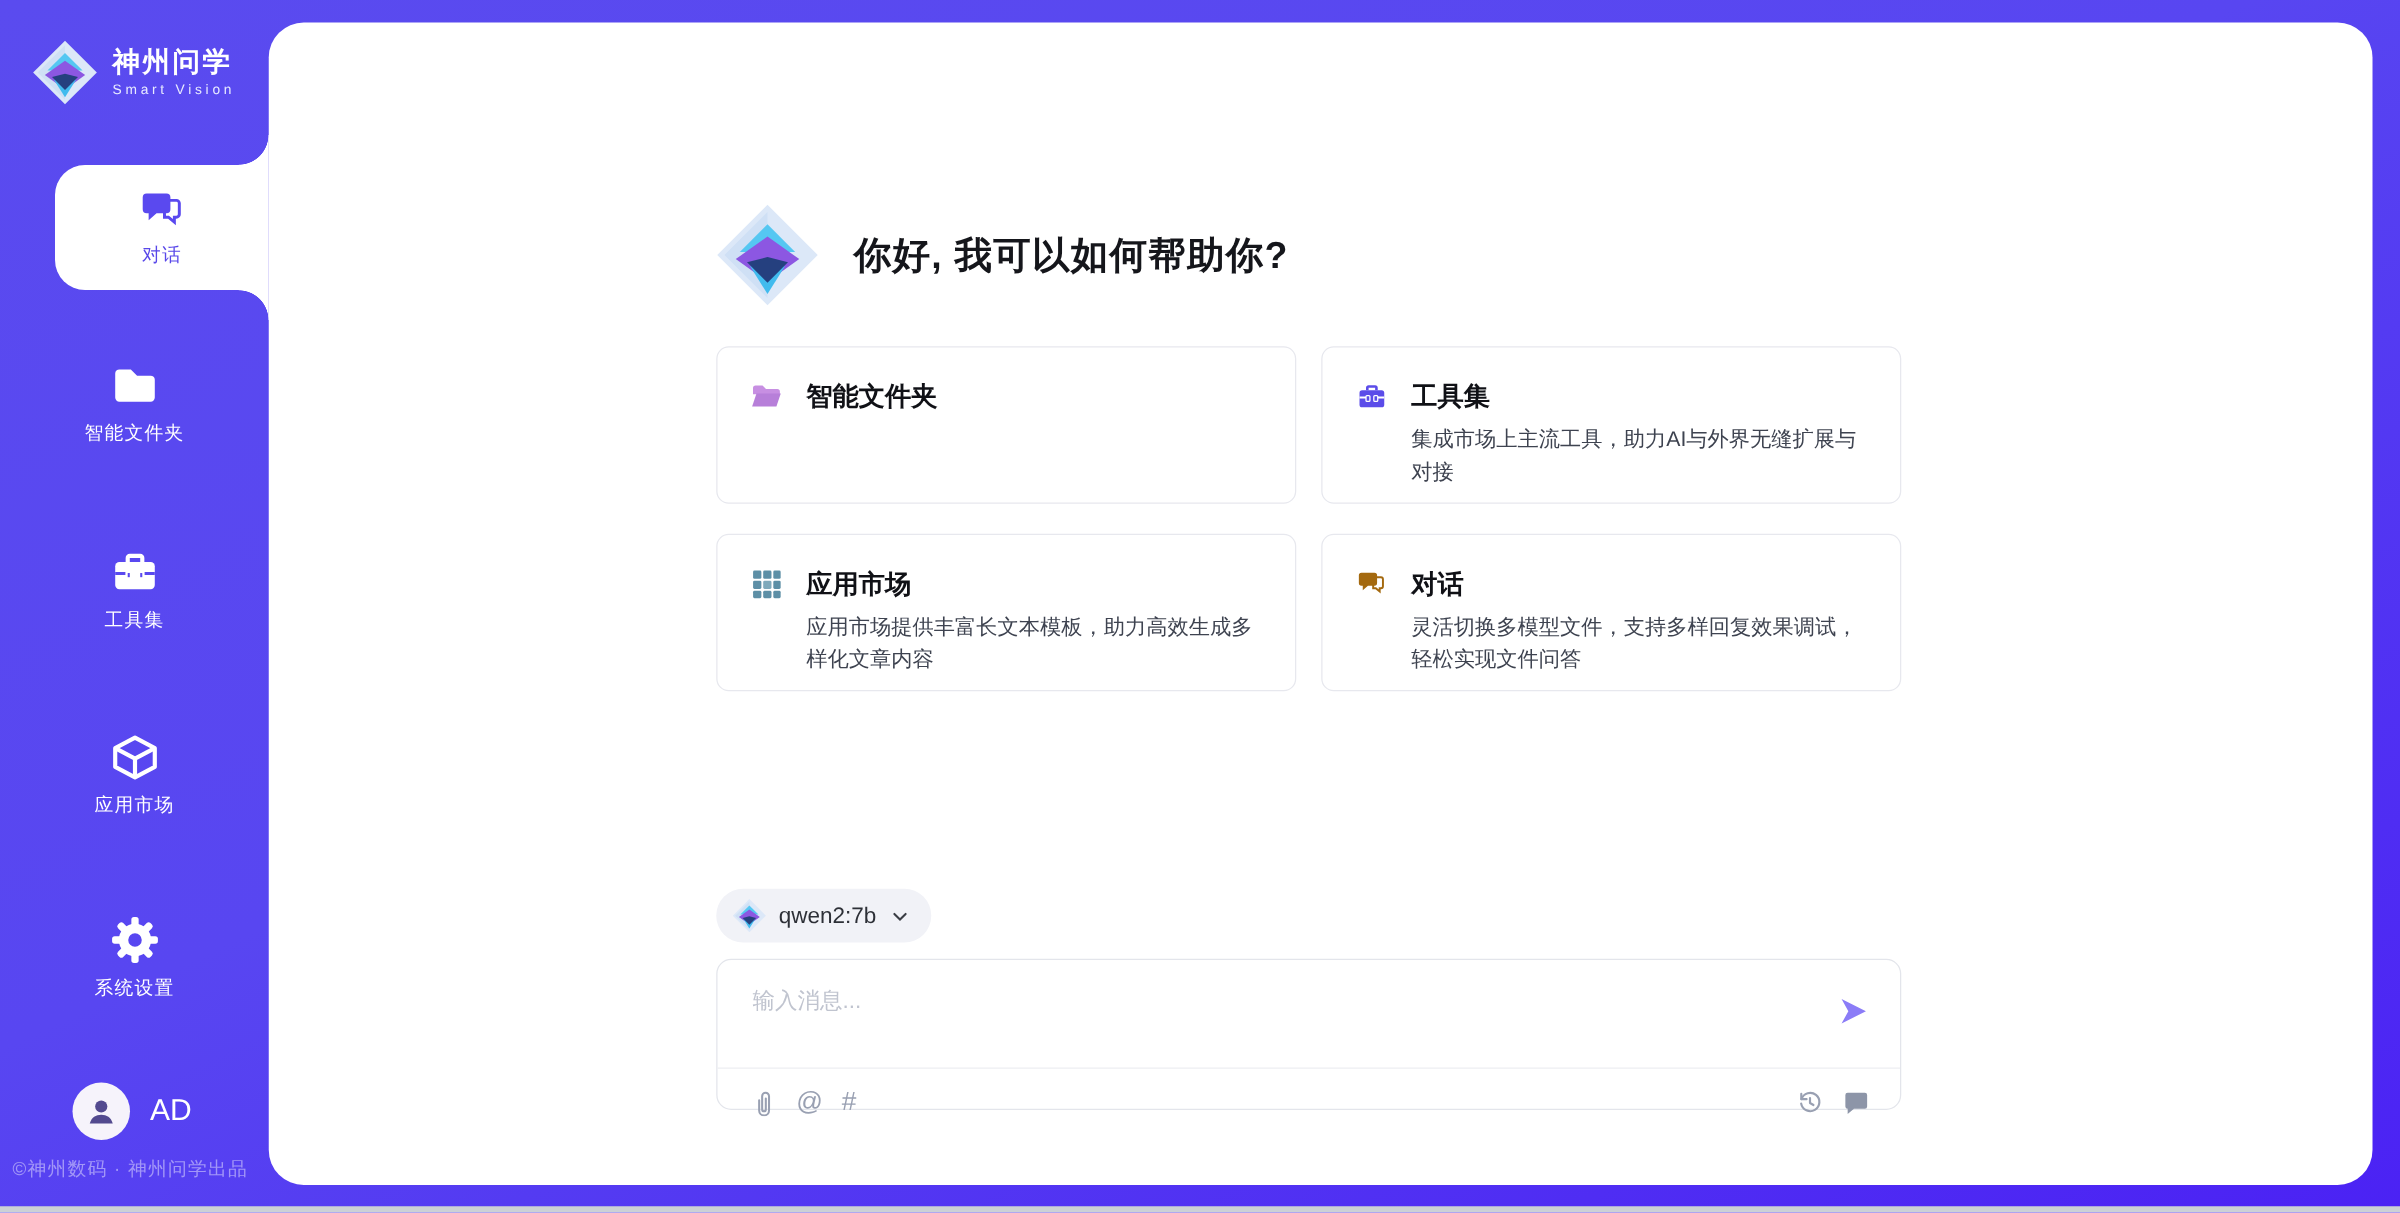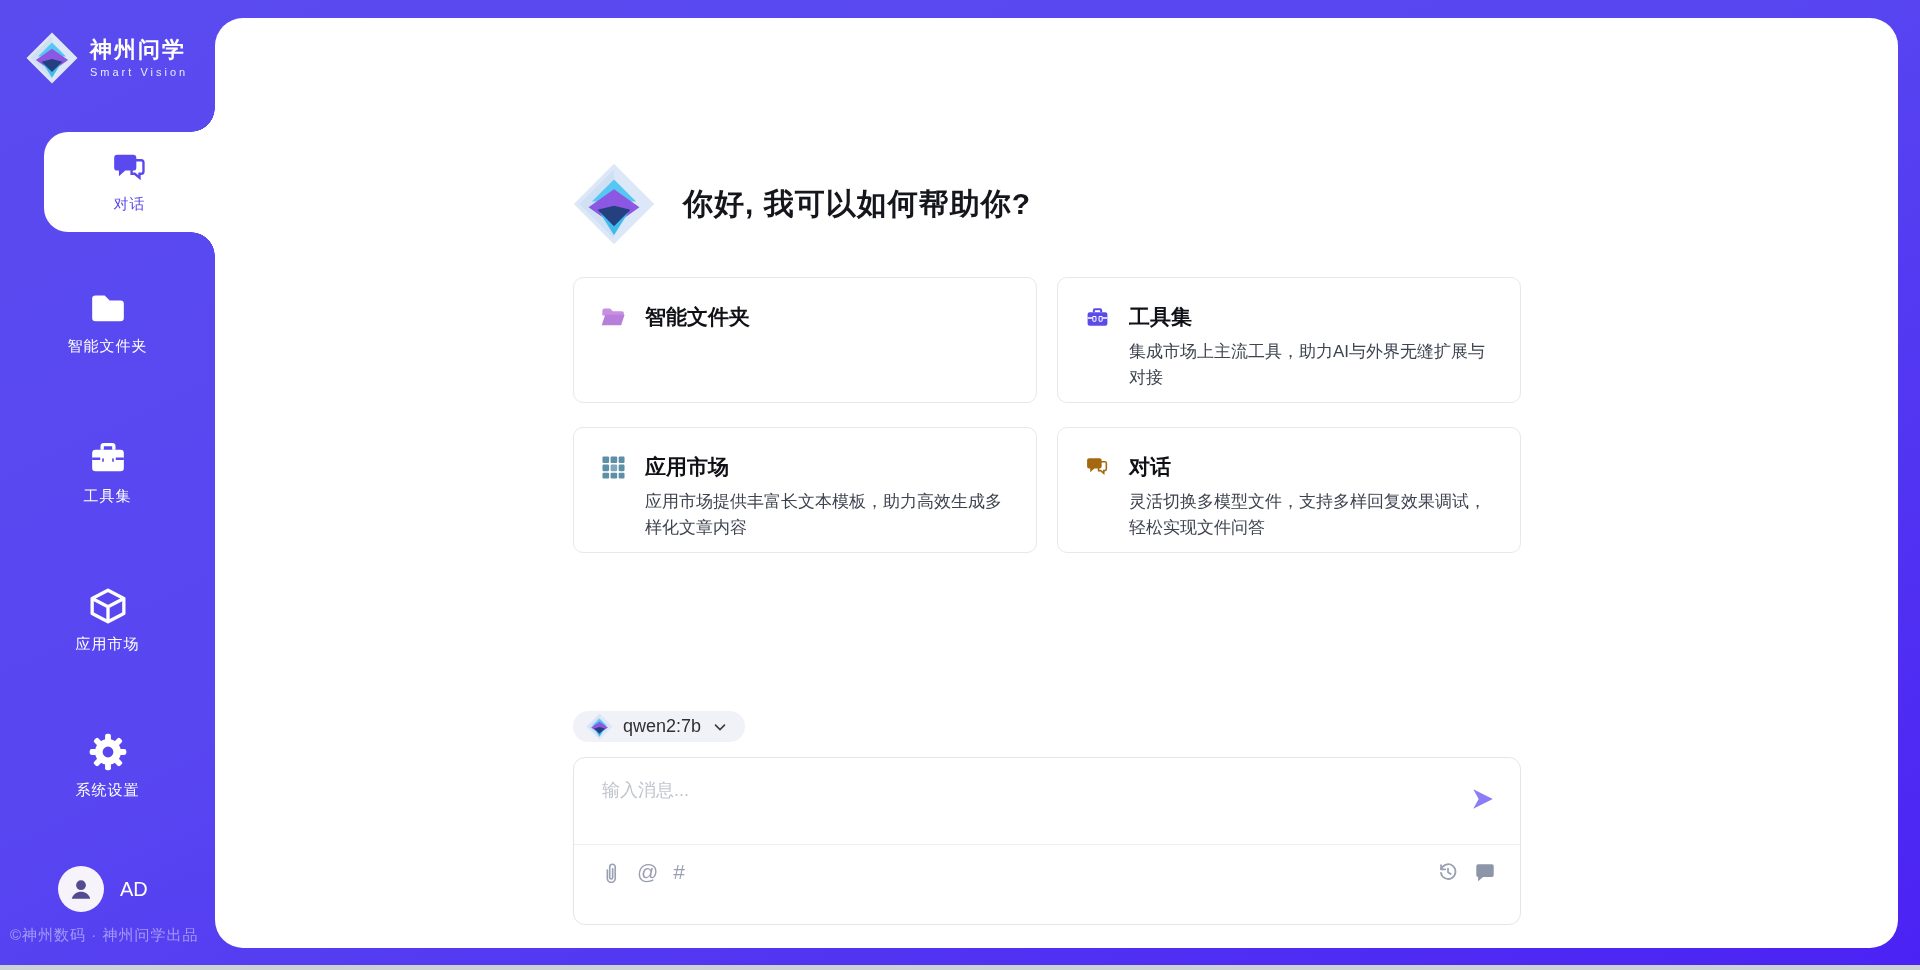--- a/index.html
+++ b/index.html
@@ -36,21 +36,21 @@
   .nav-item svg { width:40px; height:40px; }
   .nav-label { font-size:15px; color:#fff; letter-spacing:1px; }
   .nav-folder  { top:288px; }
   .nav-toolbox { top:438px; }
   .nav-cube    { top:586px; }
   .nav-gear    { top:732px; }
 
   .user-row { position:absolute; left:58px; top:866px; display:flex; align-items:center; gap:16px; cursor:pointer; }
   .avatar { width:46px; height:46px; border-radius:50%; background:#f6f3fb; display:flex; align-items:center; justify-content:center; }
   .avatar svg { width:26px; height:26px; }
-  .user-name { color:#fff; font-size:20px; }
+  .user-name { color:#fff; font-size:24px; }
   .side-footer { position:absolute; left:10px; top:926px; color:rgba(255,255,255,.45); font-size:15px; letter-spacing:1px; white-space:nowrap; }
 
   
   .panel {
     position:absolute; left:215px; top:18px; width:1683px; height:930px;
     background:#fff; border-radius:28px; z-index:1;
   }
   .content-col { width:948px; margin-left:358px; padding-top:145px; }
 
   .greeting { display:flex; align-items:center; gap:28px; }
@@ -62,28 +62,28 @@
     height:126px; border:1px solid #e7e8ee; border-radius:10px; background:#fff;
     padding:25px 22px 0 27px; cursor:pointer;
   }
   .card-head { display:flex; align-items:center; gap:19px; }
   .card-head svg { width:25px; height:25px; flex:none; }
   .card-title { font-size:21px; font-weight:bold; color:#101116; }
   .card-desc { margin:8px 0 0 44px; font-size:17px; line-height:1.55; color:#3e4350; }
 
   .model-pill {
     margin-top:158px; display:inline-flex; align-items:center; gap:10px;
-    height:31px; padding:0 16px 0 13px; border-radius:22px; background:#f1f2f7; cursor:pointer;
+    height:43px; padding:0 16px 0 13px; border-radius:22px; background:#f1f2f7; cursor:pointer;
   }
   .model-pill svg.logo { width:27px; height:27px; }
   .model-name { font-size:18px; color:#2d3037; }
   .model-pill .chev { width:18px; height:18px; }
 
   .input-box {
-    position:relative; margin-top:13px; width:948px; height:168px;
+    position:relative; margin-top:13px; width:948px; height:121px;
     border:1px solid #e3e5eb; border-radius:12px; background:#fff;
   }
   .input-box textarea {
     position:absolute; left:28px; top:20px; width:830px; height:56px;
     border:none; outline:none; resize:none; font-family:inherit; font-size:18px; color:#333;
     background:transparent;
   }
   .input-box textarea::placeholder { color:#c0c4cf; }
   .send-btn { position:absolute; right:24px; top:28px; width:26px; height:26px; cursor:pointer; border:none; background:none; }
   .send-btn svg { width:26px; height:26px; }

